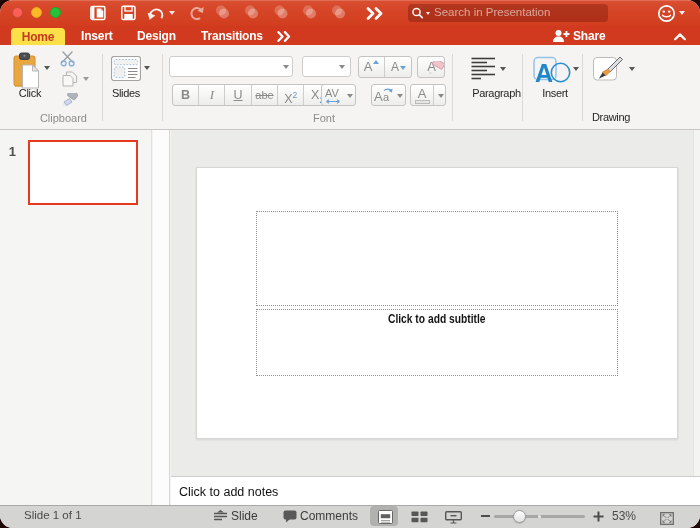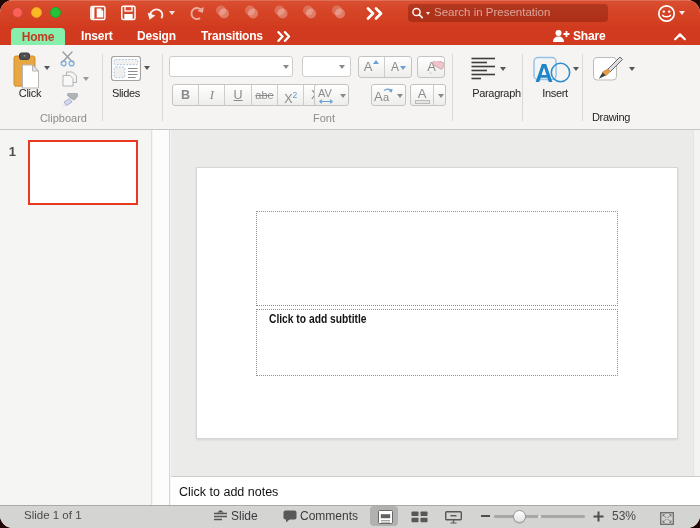--- a/index.html
+++ b/index.html
@@ -3,21 +3,21 @@
 <style>
 html,body{margin:0;padding:0;background:#200604;}
 *{box-sizing:border-box;}
 #win{position:relative;width:700px;height:528px;border-radius:13px;overflow:hidden;background:#f5f4f2;font-family:"Liberation Sans",sans-serif;}
 .abs{position:absolute;}
 
 #titlebar{position:absolute;left:0;top:0;width:700px;height:26px;background:linear-gradient(#da4f32 0%,#d64527 40%,#d23d1f 100%);box-shadow:inset 0 1px 0 rgba(255,255,255,0.18);}
 #tabrow{position:absolute;left:0;top:26px;width:700px;height:19.5px;background:#d13a1e;}
 .tl{position:absolute;top:6.8px;width:11.4px;height:11.4px;border-radius:50%;}
 .tab{position:absolute;top:28px;height:17px;line-height:17px;color:#fff;font-size:12px;font-weight:700;letter-spacing:-0.2px;}
-#hometab{position:absolute;left:11px;top:28px;width:54px;height:17.5px;background:#86efac;border-radius:4px 4px 0 0;color:#c53a21;font-size:12px;font-weight:700;letter-spacing:-0.2px;text-align:center;line-height:18px;}
+#hometab{position:absolute;left:11px;top:28px;width:54px;height:17.5px;background:#fde047;border-radius:4px 4px 0 0;color:#c53a21;font-size:12px;font-weight:700;letter-spacing:-0.2px;text-align:center;line-height:18px;}
 
 #ribbon{position:absolute;left:0;top:45px;width:700px;height:85px;background:#f5f4f2;border-bottom:1px solid #c9c7c5;}
 .vsep{position:absolute;top:54px;height:67px;width:1px;background:#dbd9d7;}
 .btnlabel{position:absolute;font-size:11px;letter-spacing:-0.3px;color:#262626;text-align:center;}
 .grplabel{position:absolute;top:112px;font-size:11px;color:#8e8c8a;text-align:right;}
 .caret{position:absolute;width:0;height:0;border-left:3.8px solid transparent;border-right:3.8px solid transparent;border-top:4.6px solid #565656;}
 .ddown{position:absolute;background:#fff;border:1px solid #cfcdcb;border-radius:3px;height:21px;}
 .segbar{position:absolute;background:linear-gradient(#ffffff,#ededeb);border:1px solid #c6c4c2;border-radius:3px;height:22px;}
 .seg{position:absolute;top:0;height:20px;border-right:1px solid #cfcdcb;text-align:center;color:#8a8a8a;}
 #thumbpanel{position:absolute;left:0;top:130px;width:152px;height:375px;background:#f5f5f4;border-right:1px solid #e2e0de;}
@@ -182,21 +182,21 @@
     </svg>
   </div>
   <div class="segbar" style="left:172px;top:84px;width:158px;">
     <div class="seg" style="left:0;width:26px;font-weight:700;font-size:12.5px;line-height:20px;">B</div>
     <div class="seg" style="left:26.3px;width:26px;font-style:italic;font-size:13px;line-height:20px;font-family:'Liberation Serif',serif;">I</div>
     <div class="seg" style="left:52.6px;width:26px;text-decoration:underline;font-size:12.5px;line-height:20px;">U</div>
     <div class="seg" style="left:79px;width:26px;text-decoration:line-through;font-size:11px;line-height:20px;">abe</div>
     <div class="seg" style="left:105.3px;width:26px;font-size:12.5px;line-height:20px;">X<sup style="color:#5b9bd5;font-size:8.5px;">2</sup></div>
     <div class="seg" style="left:131.6px;width:26px;font-size:12.5px;line-height:20px;border-right:none;">X<sub style="color:#5b9bd5;font-size:8.5px;">2</sub></div>
   </div>
-  <div class="segbar" style="left:314px;top:84px;width:35px;">
+  <div class="segbar" style="left:321px;top:84px;width:35px;">
     <svg class="abs" style="left:3px;top:2px;" width="22" height="17" viewBox="0 0 22 17">
       <text x="0" y="10" font-size="11" fill="#8a8a8a" font-family="Liberation Sans">AV</text>
       <path d="M1.5 14.5 H14.5 M1.5 14.5 L4 12.7 M1.5 14.5 L4 16.3 M14.5 14.5 L12 12.7 M14.5 14.5 L12 16.3" stroke="#6aa1d8" stroke-width="1.1" fill="none"></path>
     </svg>
     <div class="caret" style="left:25px;top:8.5px;border-top-color:#8a8a8a;"></div>
   </div>
   <div class="segbar" style="left:371px;top:84px;width:35px;">
     <svg class="abs" style="left:2px;top:1px;" width="24" height="19" viewBox="0 0 24 19">
       <text x="0" y="15" font-size="13" fill="#8a8a8a" font-family="Liberation Sans">A</text>
       <text x="9" y="15" font-size="11" fill="#8a8a8a" font-family="Liberation Sans">a</text>
@@ -241,21 +241,21 @@
   </svg>
   <div class="caret" style="left:629px;top:67px;"></div>
   <div class="btnlabel" style="left:589px;top:87px;width:44px;margin-top:24px;">Drawing</div>
   <div id="thumbpanel"></div>
   <div id="scrollstrip"></div>
   <div id="editor"></div>
   <div id="rstrip"></div>
   <div id="slide"></div>
   <div id="titlebox"></div>
   <div id="subtitlebox"></div>
-  <div id="subtext" class="abs" style="left:256px;top:311px;width:362px;font-size:13px;font-weight:700;color:#141414;"><span style="display:inline-block;transform:scaleX(0.79);transform-origin:center;white-space:nowrap;">Click to add subtitle</span></div>
+  <div id="subtext" class="abs" style="left:256px;top:311px;width:362px;text-align:center;font-size:13px;font-weight:700;color:#141414;"><span style="display:inline-block;transform:scaleX(0.79);transform-origin:center;white-space:nowrap;">Click to add subtitle</span></div>
   <div id="thumb"></div>
   <div class="abs" style="left:2px;top:143.5px;width:14px;text-align:right;font-size:13px;font-weight:700;color:#4e4e4e;">1</div>
   <div id="notesbar"></div>
   <div class="abs" style="left:179px;top:485px;font-size:12.5px;color:#111;">Click to add notes</div>
   <div id="statusbar"></div>
   <div class="abs" style="left:24px;top:509px;font-size:11.5px;color:#4a4a4a;">Slide 1 of 1</div>
   
   <svg class="abs" style="left:213px;top:510px;" width="15" height="12" viewBox="0 0 15 12">
     <path d="M1 3.5 H14 M1 6.5 H14 M1 9.5 H9" stroke="#555" stroke-width="1.3"></path>
     <path d="M4 2.5 L7.5 0 L11 2.5 Z" fill="#555"></path>

